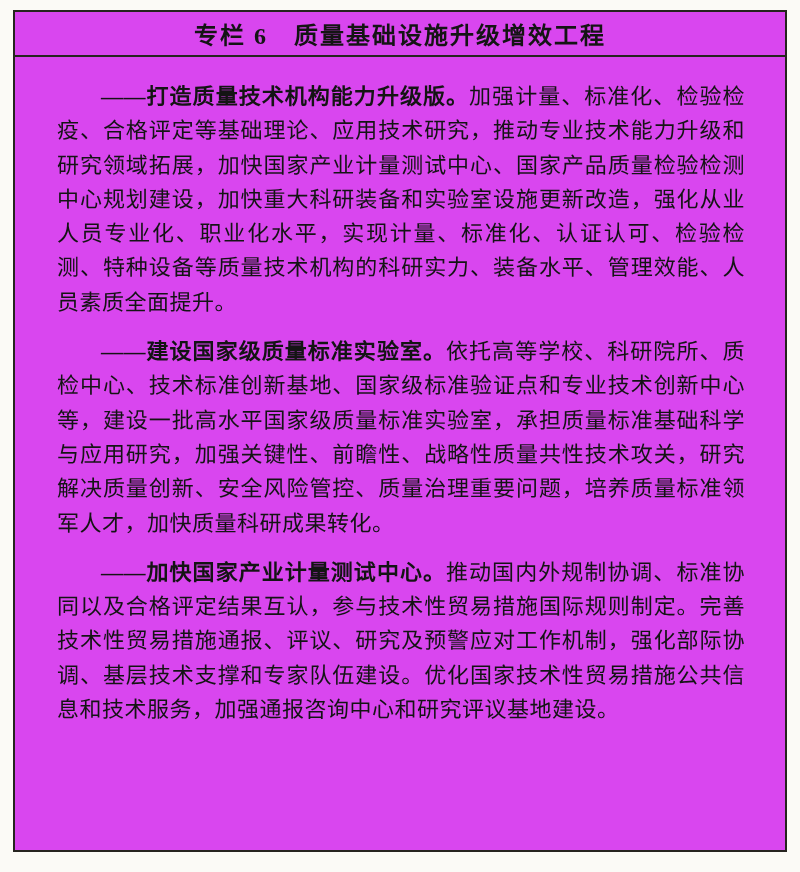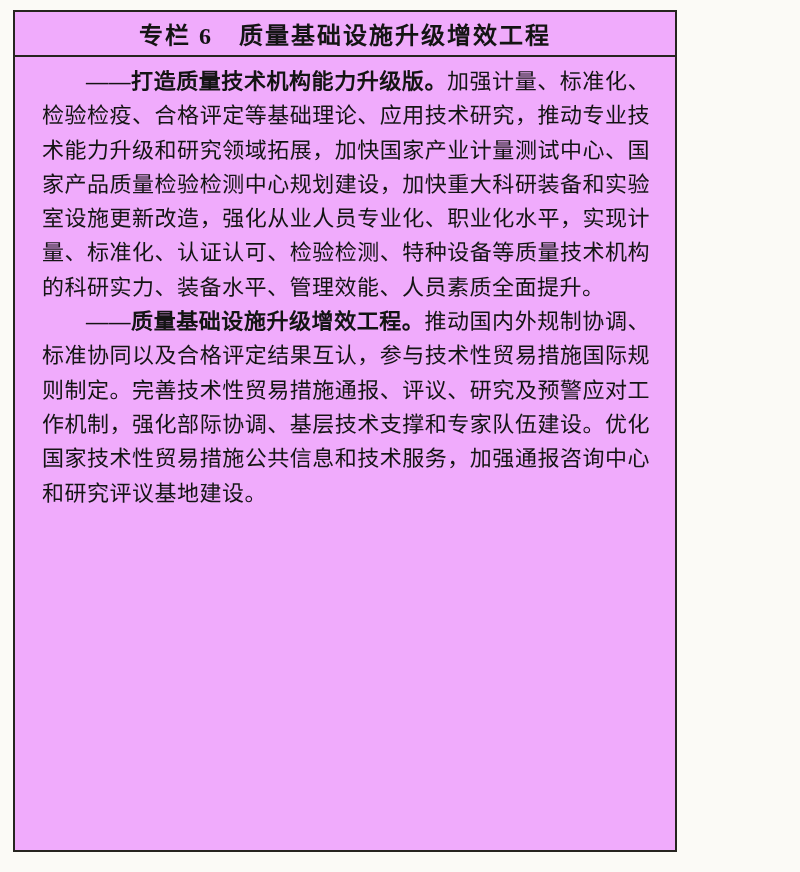--- a/index.html
+++ b/index.html
@@ -12,24 +12,24 @@
     background: #fbfaf6;
     font-family: "Liberation Serif", serif;
     color: #141414;
     position: relative;
     overflow: hidden;
   }
   .frame {
     position: absolute;
     left: 13px;
     top: 10px;
-    width: 664px;
+    width: 774px;
     height: 842px;
     border: 2px solid #26241f;
-    background: #f0abfc;
+    background: #d946ef;
     box-sizing: border-box;
   }
   .title-bar {
     height: 45px;
     border-bottom: 2px solid #26241f;
     display: flex;
     align-items: center;
     justify-content: center;
     box-sizing: border-box;
   }
@@ -41,31 +41,32 @@
     white-space: nowrap;
   }
   .panel-body {
     padding: 8px 25px 0 27px;
     font-size: 22px;
     line-height: 34.3px;
     text-align: justify;
     letter-spacing: 0.5px;
   }
   .panel-body p {
-    margin: 0;
+    margin: 15px;
     text-indent: 2em;
   }
   .lead {
     font-weight: bold;
   }
 </style>
 </head>
 <body>
 
 <div class="frame">
   <div class="title-bar">
     <h1 class="title">专栏 6　质量基础设施升级增效工程</h1>
   </div>
   <div class="panel-body">
     <p><span class="lead">——打造质量技术机构能力升级版。</span><span>加强计量、标准化、检验检疫、合格评定等基础理论、应用技术研究，推动专业技术能力升级和研究领域拓展，加快国家产业计量测试中心、国家产品质量检验检测中心规划建设，加快重大科研装备和实验室设施更新改造，强化从业人员专业化、职业化水平，实现计量、标准化、认证认可、检验检测、特种设备等质量技术机构的科研实力、装备水平、管理效能、人员素质全面提升。</span></p>
-    <p><span class="lead">——质量基础设施升级增效工程。</span><span>推动国内外规制协调、标准协同以及合格评定结果互认，参与技术性贸易措施国际规则制定。完善技术性贸易措施通报、评议、研究及预警应对工作机制，强化部际协调、基层技术支撑和专家队伍建设。优化国家技术性贸易措施公共信息和技术服务，加强通报咨询中心和研究评议基地建设。</span></p>
+    <p><span class="lead">——建设国家级质量标准实验室。</span><span>依托高等学校、科研院所、质检中心、技术标准创新基地、国家级标准验证点和专业技术创新中心等，建设一批高水平国家级质量标准实验室，承担质量标准基础科学与应用研究，加强关键性、前瞻性、战略性质量共性技术攻关，研究解决质量创新、安全风险管控、质量治理重要问题，培养质量标准领军人才，加快质量科研成果转化。</span></p>
+    <p><span class="lead">——加快国家产业计量测试中心。</span><span>推动国内外规制协调、标准协同以及合格评定结果互认，参与技术性贸易措施国际规则制定。完善技术性贸易措施通报、评议、研究及预警应对工作机制，强化部际协调、基层技术支撑和专家队伍建设。优化国家技术性贸易措施公共信息和技术服务，加强通报咨询中心和研究评议基地建设。</span></p>
   </div>
 </div>
 
 </body></html>

